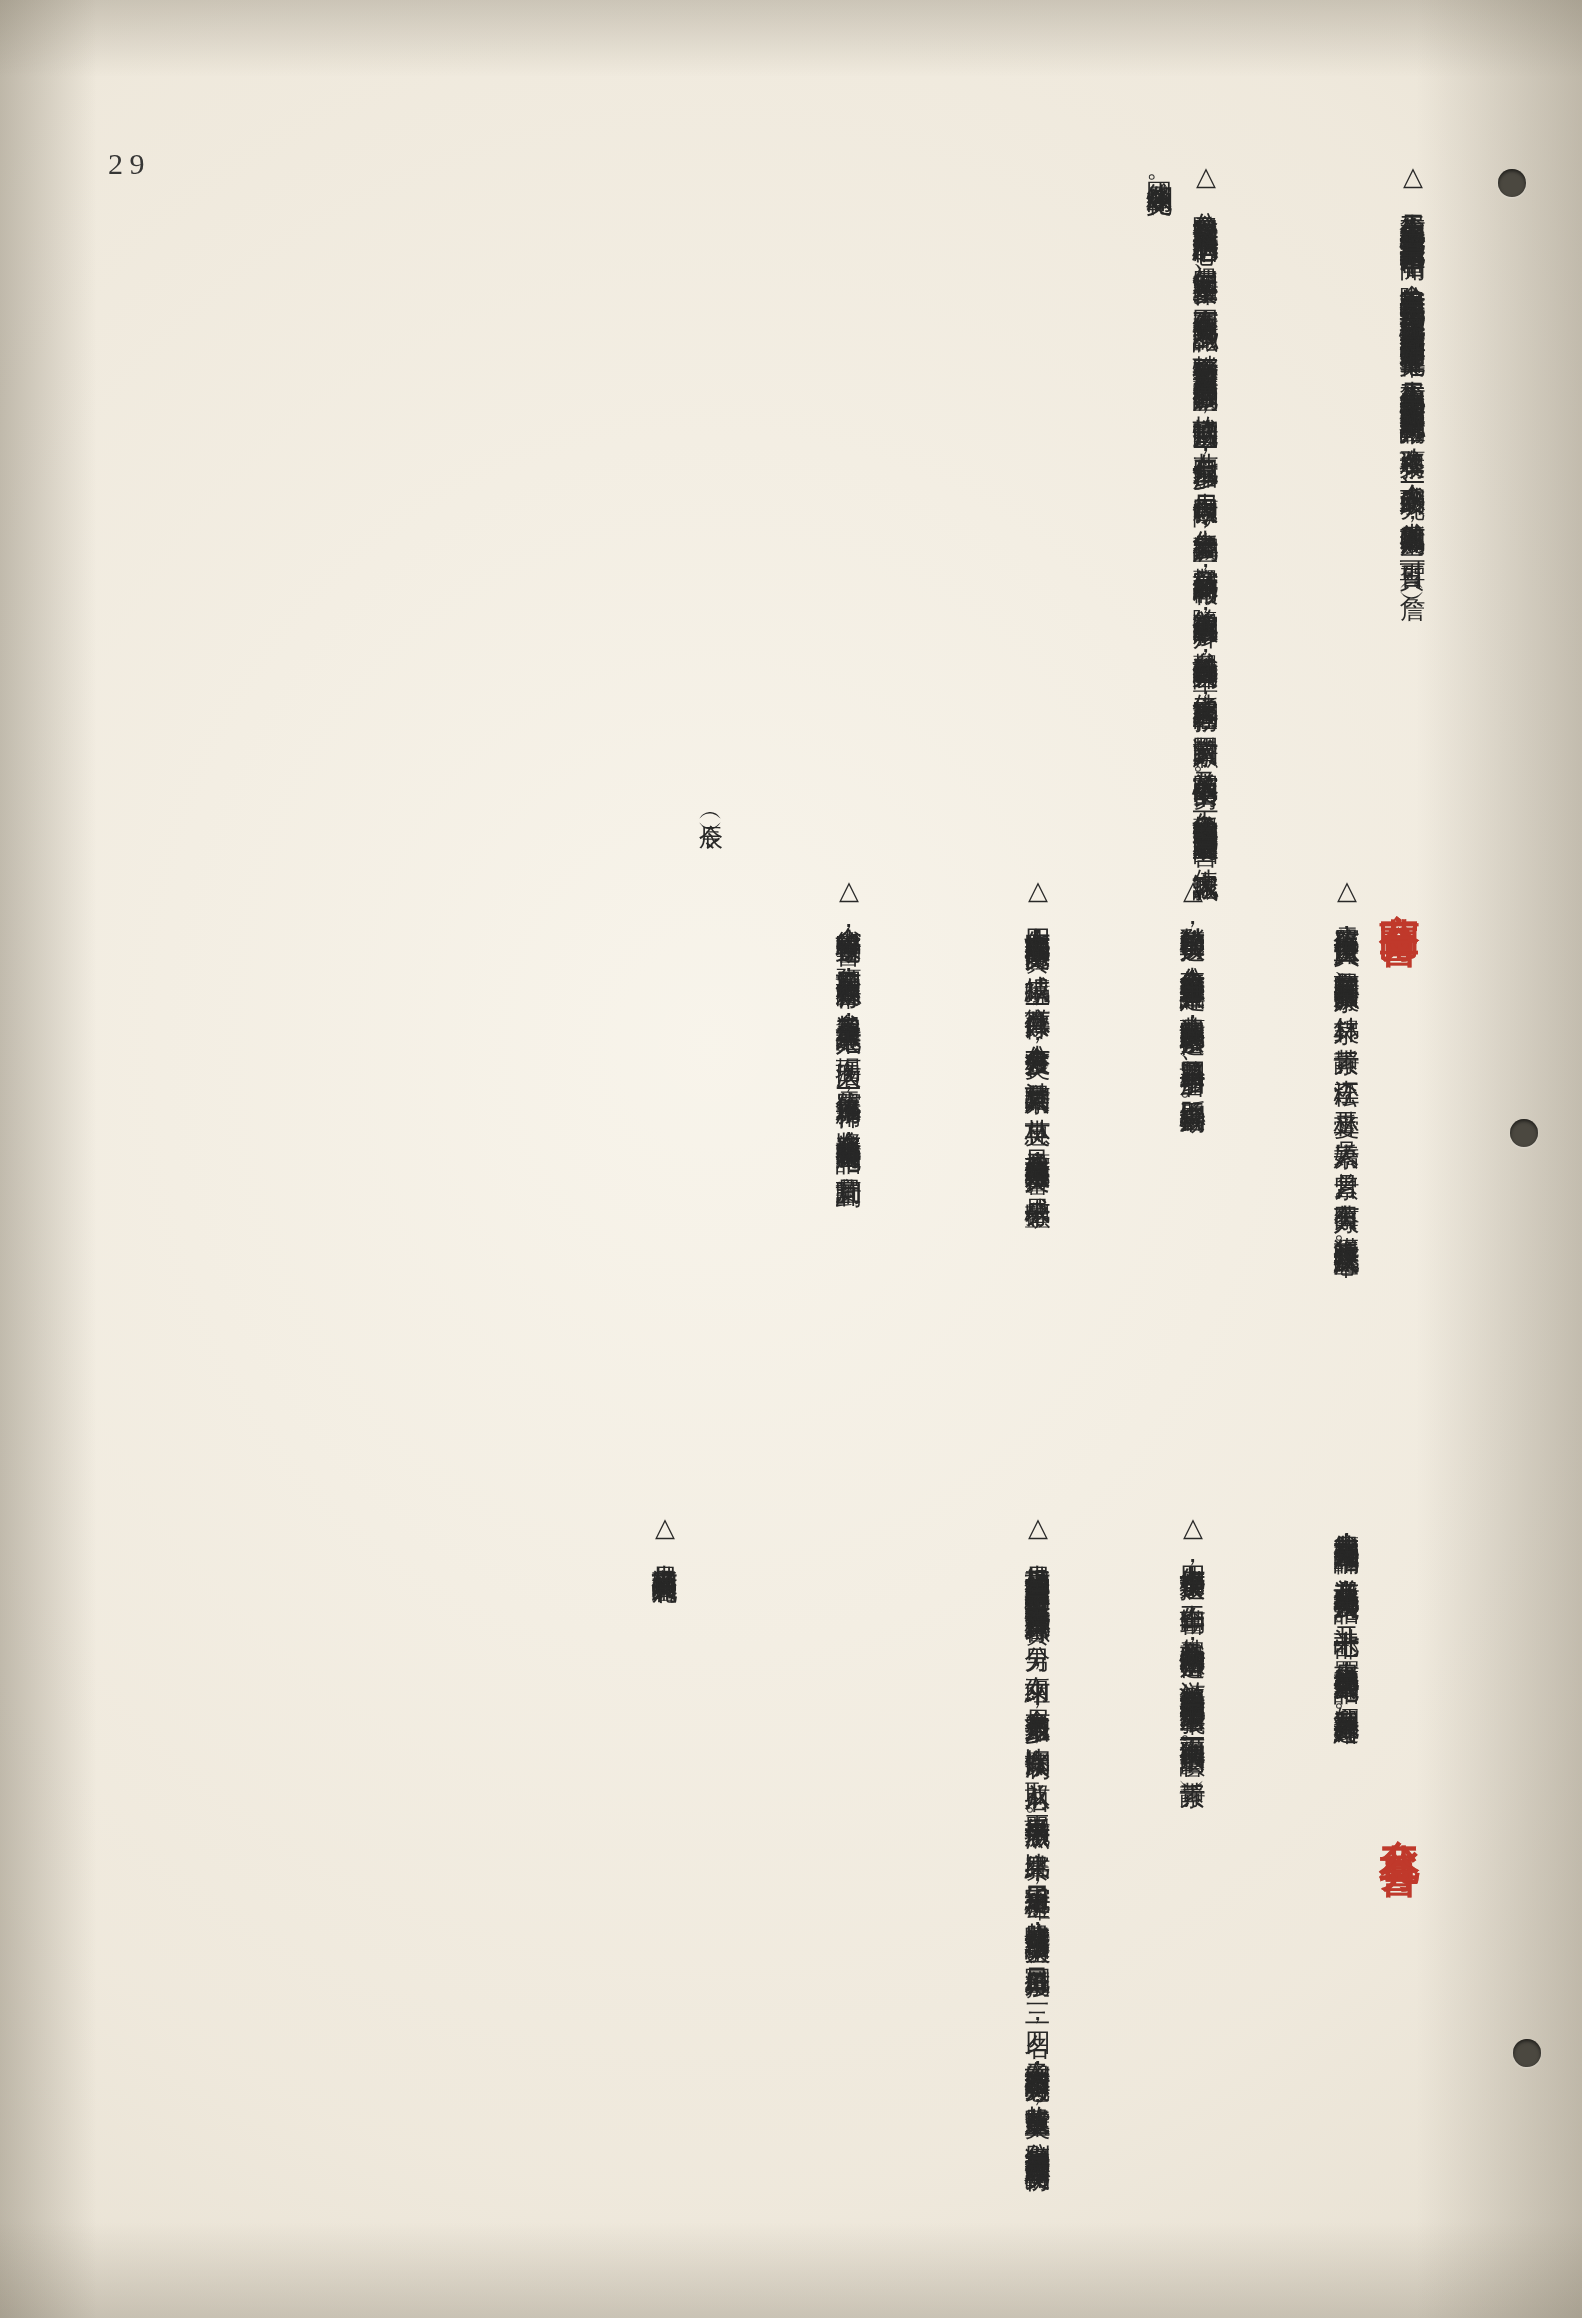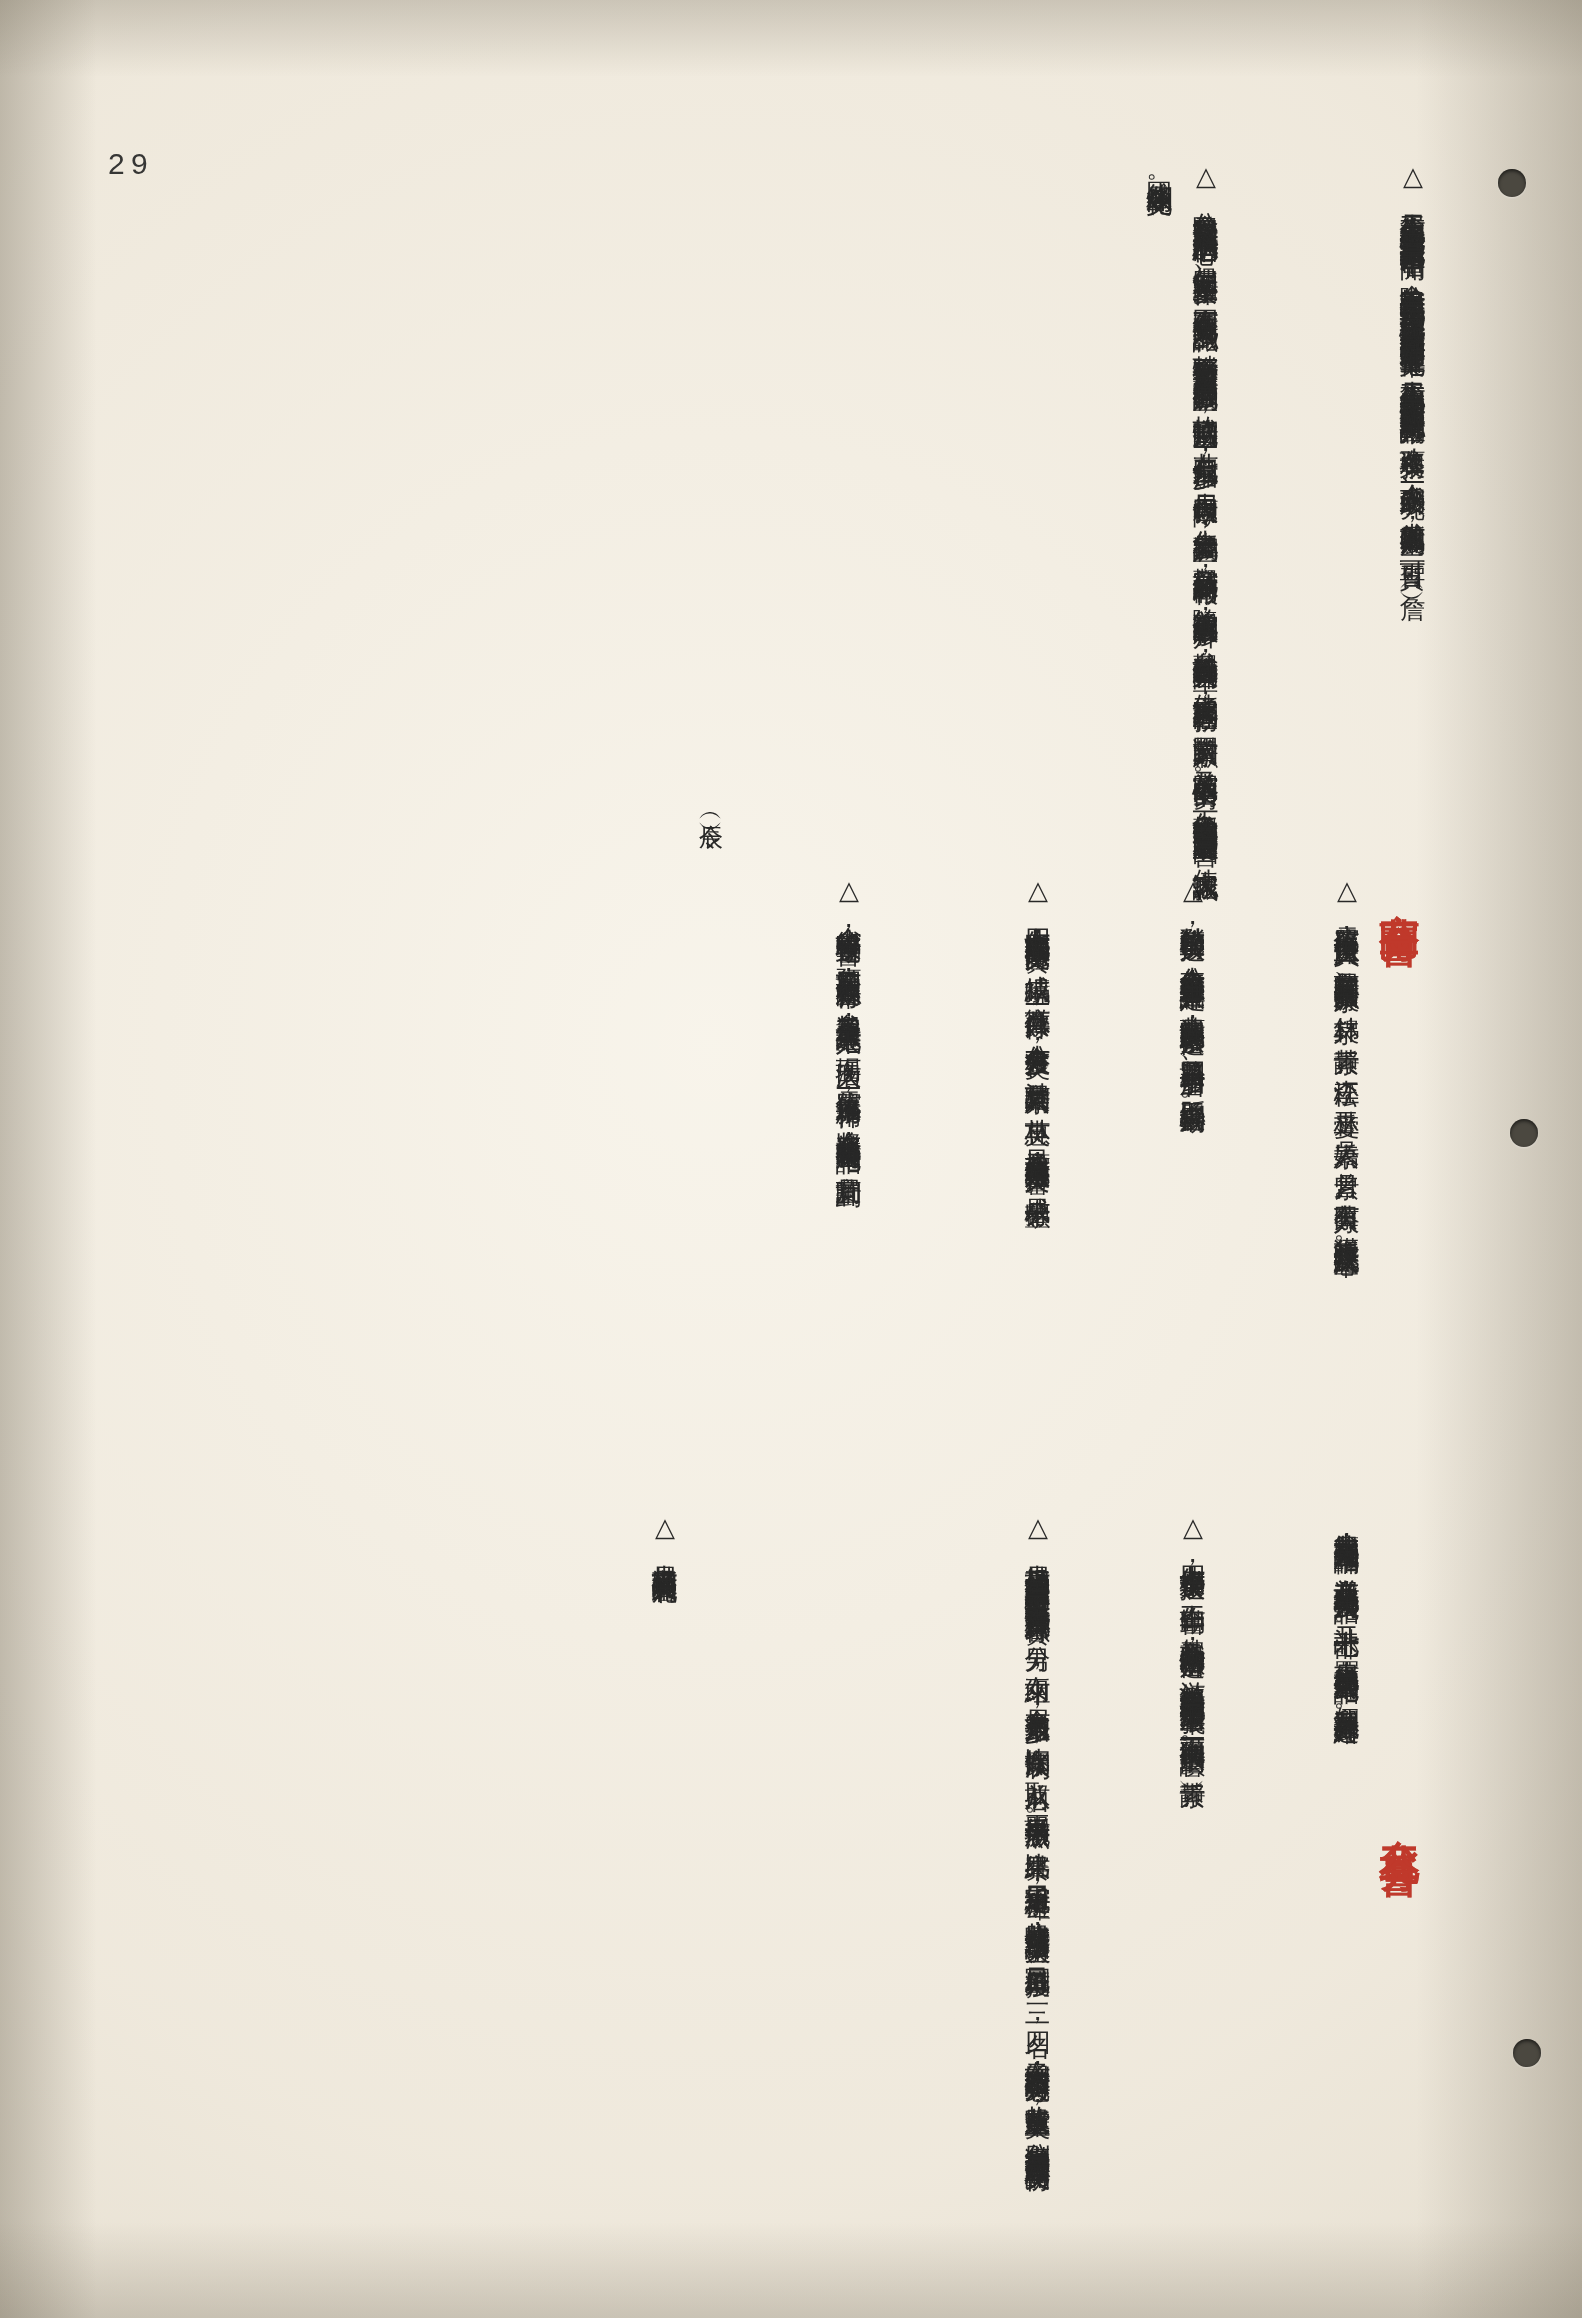--- a/index.html
+++ b/index.html
@@ -62,21 +62,21 @@
   .hole.h3 { right: 42px; top: 2039px; }
 
   
   .page-number {
     position: absolute;
     top: 147px;
     left: 108px;
     font-size: 30px;
     letter-spacing: 6.4px;
     color: #2b2b2b;
-    font-family: Liberation Sans, sans-serif;
+    font-family: Liberation Serif, serif;
   }
 
   
   .text-body {
     position: absolute;
     top: 161px;
     left: 129px;
     width: 1312px;
     height: 2046px;
   }

